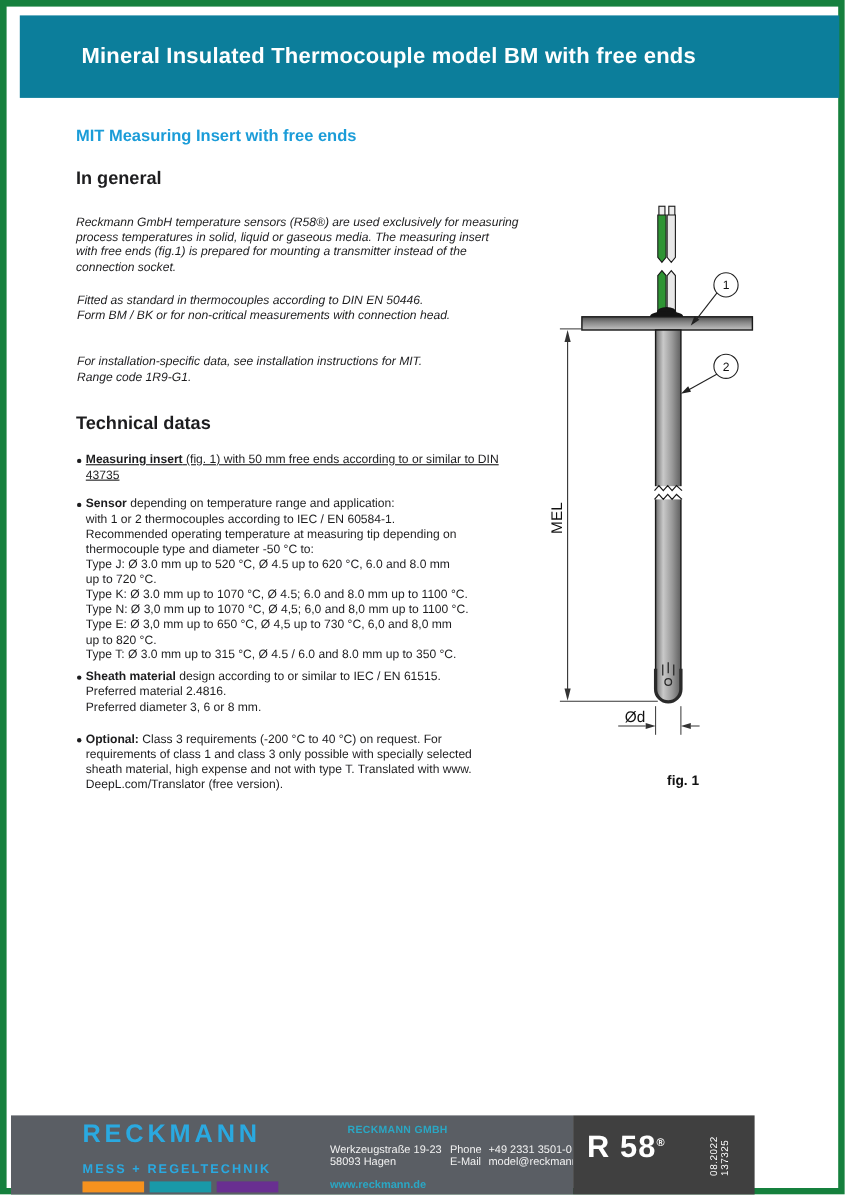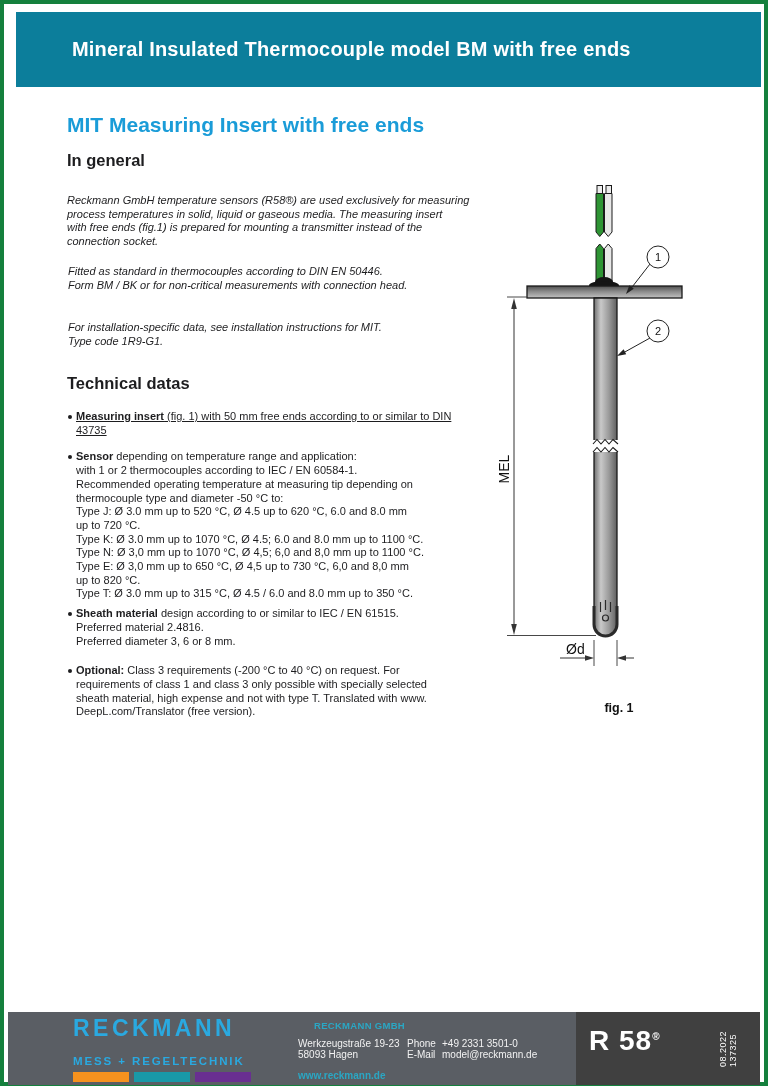--- a/index.html
+++ b/index.html
@@ -1,35 +1,35 @@
 <!DOCTYPE html>
 <html><head>
 <meta charset="utf-8">
 <style>
   * { margin:0; padding:0; box-sizing:border-box; }
   html,body { width:768px; height:1086px; }
   body {
     font-family:"Liberation Sans","DejaVu Sans",sans-serif;
     background:#ffffff; color:#1d1d1f; position:relative; overflow:hidden;
   }
-  .page { position:absolute; inset:0; border:4px solid #15803d; background:#fff; }
+  .page { position:absolute; inset:0; border:6px solid #15803d; background:#fff; }
 
   
   .banner {
     position:absolute; left:12px; top:8px; width:745px; height:75px;
     background:#0c7e9b; display:flex; align-items:center;
   }
   .banner h1 {
     padding-left:56px; color:#ffffff; font-size:20px; font-weight:bold; letter-spacing:.2px;
   }
 
   
   .subtitle {
     position:absolute; left:63px; top:109px;
-    color:#1a9cd8; font-size:21px; font-weight:bold;
+    color:#1a9cd8; font-size:15px; font-weight:bold;
   }
   .h-general { position:absolute; left:63px; top:147px; font-size:16.5px; font-weight:bold; }
   .h-tech    { position:absolute; left:63px; top:370px; font-size:16.5px; font-weight:bold; }
 
   .bodytext { font-size:11px; line-height:13.5px; color:#1d1d1f;font-style:italic; }
   .pre { white-space:pre-line; }
 
   .para1   { position:absolute; left:63px; top:190px; width:412px; }
   .range   { position:absolute; left:64px; top:261px; width:412px; }
   .range .bold-line { font-weight:bold; }
@@ -46,21 +46,21 @@
   .bullets li.gap-sm { margin-bottom:6px; }
   .bullets li.gap-lg { margin-bottom:16px; }
   .bullets .lead { font-weight:bold; }
   .bullets .rest { white-space:pre-line; }
 
   
   .figure-svg { position:absolute; left:480px; top:170px; }
 
   
   .footer {
-    position:absolute; left:4px; top:1008px; width:752px; height:73px; display:flex;
+    position:absolute; left:4px; top:1008px; width:676px; height:73px; display:flex;
   }
   .footer-gray { position:relative; width:568px; height:73px; background:#5a5e64; }
   .footer-teal { position:relative; width:184px; height:73px; background:#404040; }
 
   .logo-block { position:absolute; left:65px; top:5px; width:180px; }
   .logo-name  { color:#2aa9e0; font-weight:bold; font-size:23px; letter-spacing:3.5px; line-height:22px; }
   .logo-sub   { color:#2aa9e0; font-weight:bold; font-size:11.5px; letter-spacing:1.9px; line-height:13px; margin-top:16px; }
   .logo-bars  { display:flex; gap:5px; margin-top:4px; }
   .logo-bars span { height:10px; width:56px; display:block; }
   .bar-orange { background:#f6921e; }
@@ -102,21 +102,21 @@
 process temperatures in solid, liquid or gaseous media. The measuring insert
 with free ends (fig.1) is prepared for mounting a transmitter instead of the
 connection socket.</div>
 
   <div class="range bodytext">
     <div class="pre">Fitted as standard in thermocouples according to DIN EN 50446.
 Form BM / BK or for non-critical measurements with connection head.</div>
   </div>
 
   <div class="install bodytext pre">For installation-specific data, see installation instructions for MIT.
-Type code 1R9-G1.</div>
+Range code 1R9-G1.</div>
 
   <div class="h-tech">Technical datas</div>
 
   <ul class="bullets">
     <li class="gap-md"><span class="lead">Measuring insert</span><span class="rest"> (fig. 1) with 50 mm free ends according to or similar to DIN
 43735</span></li>
     <li class="gap-sm"><span class="lead">Sensor</span><span class="rest"> depending on temperature range and application:
 with 1 or 2 thermocouples according to IEC / EN 60584-1.
 Recommended operating temperature at measuring tip depending on
 thermocouple type and diameter -50 °C to:

